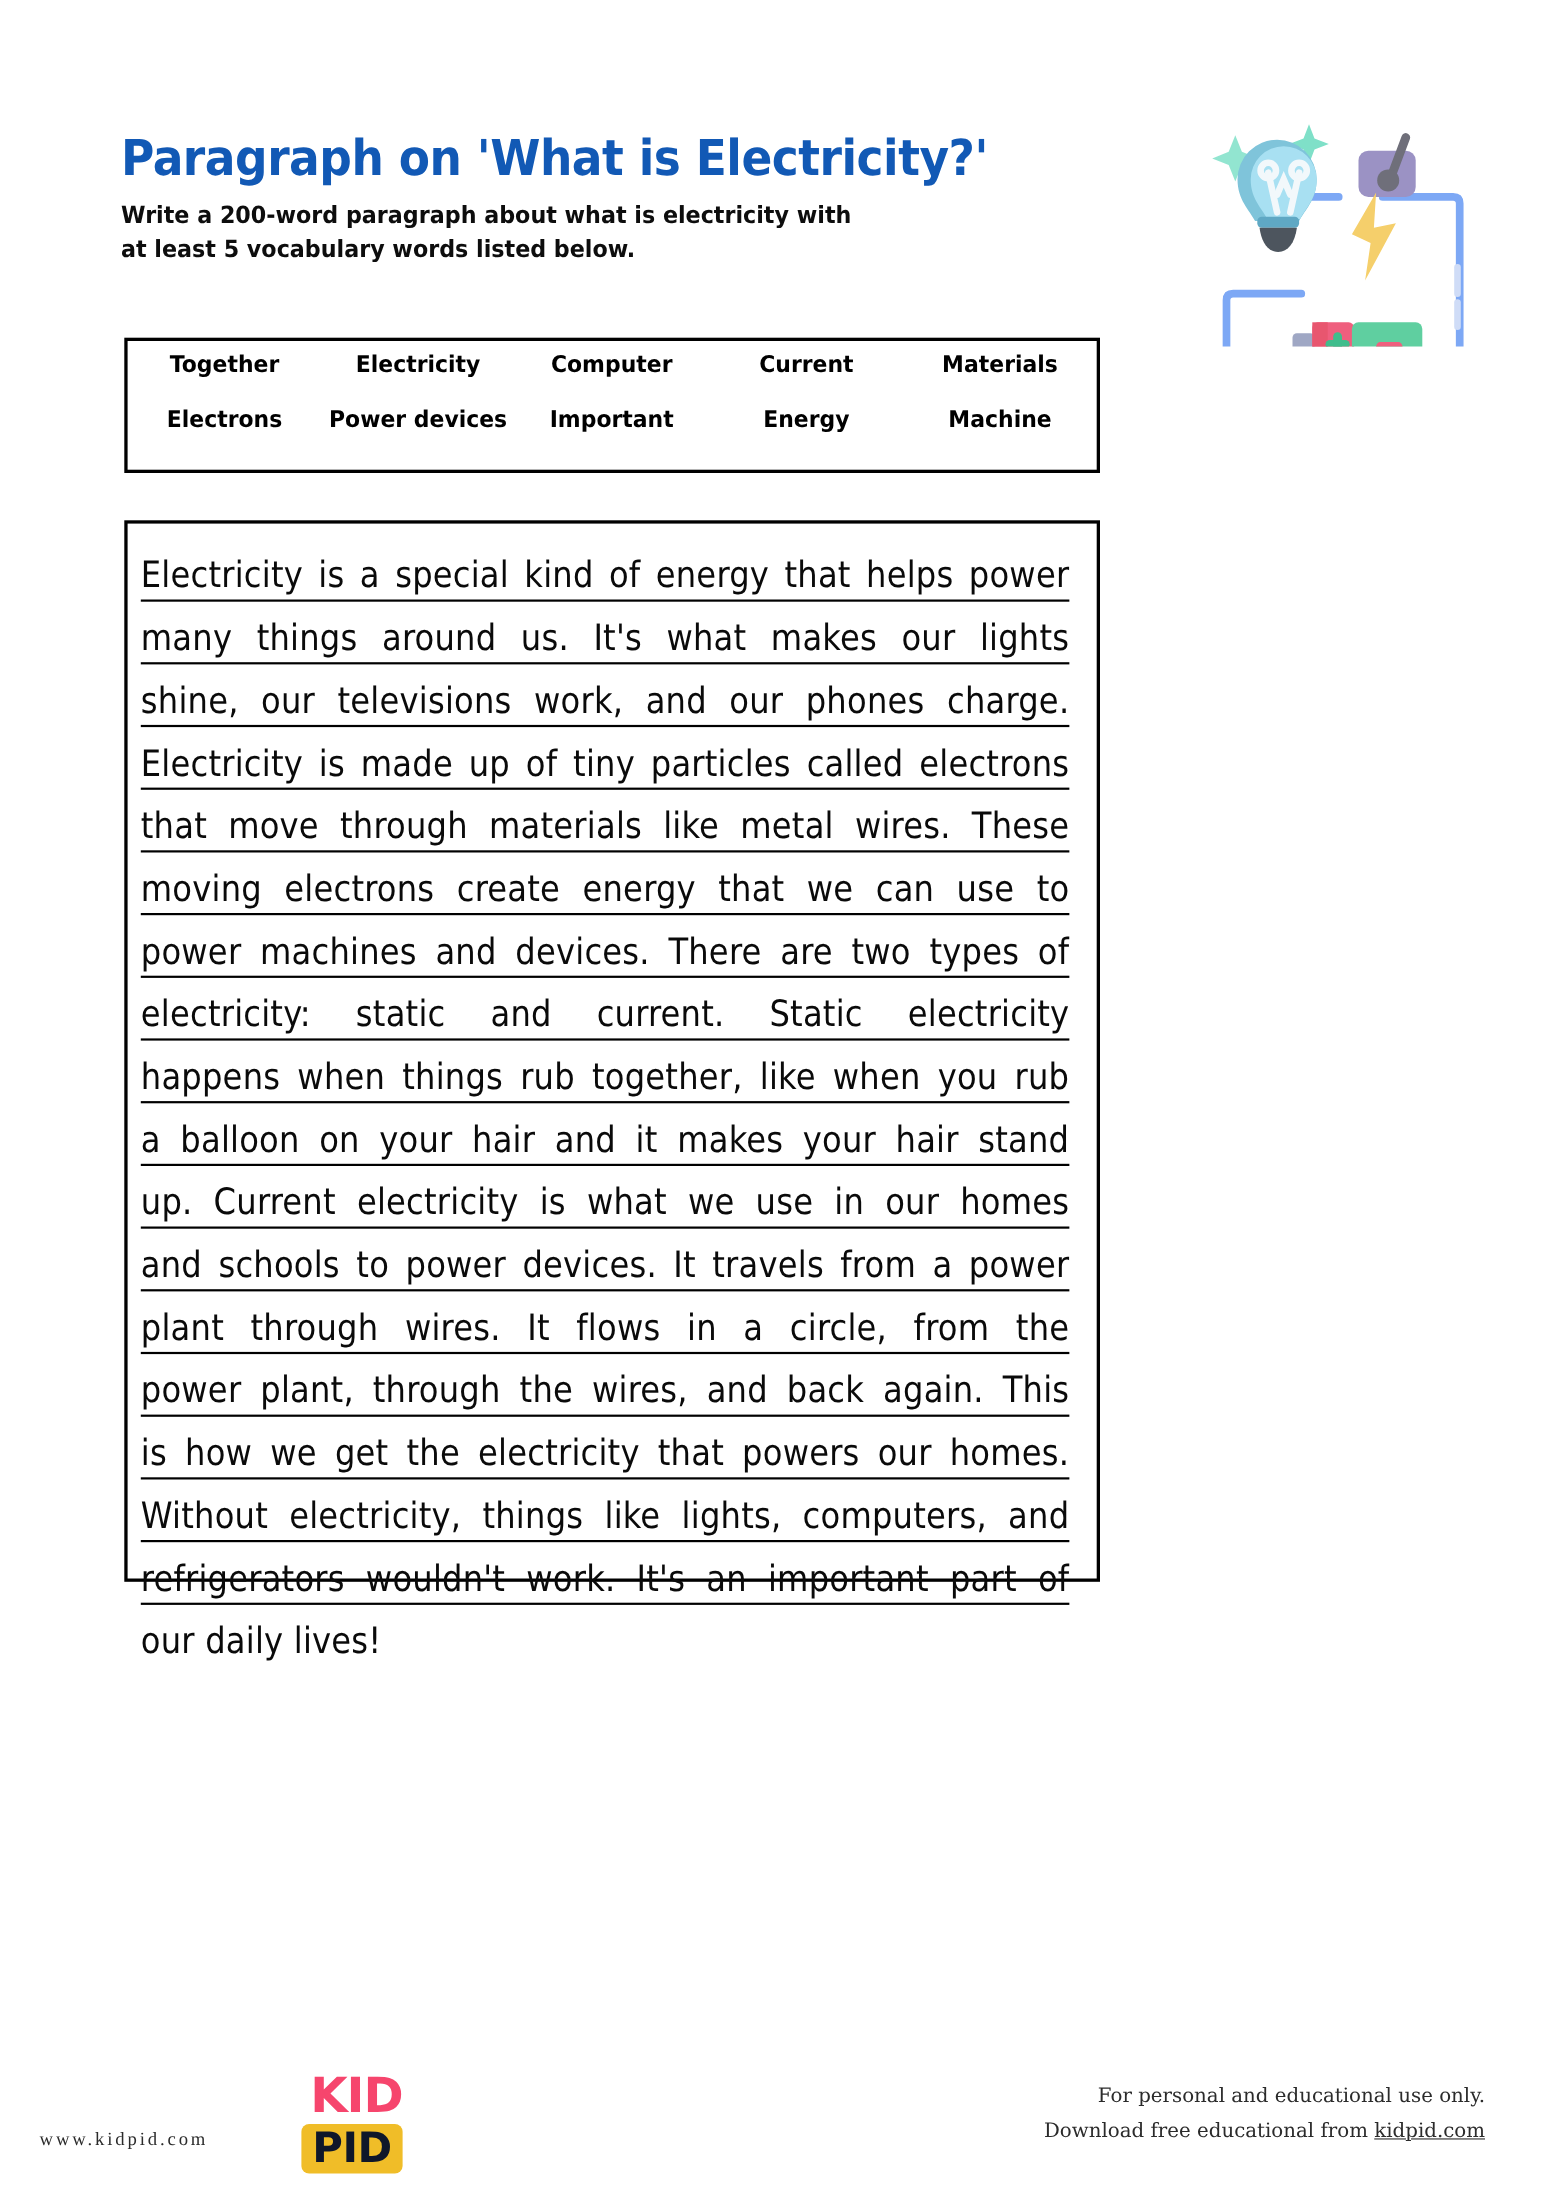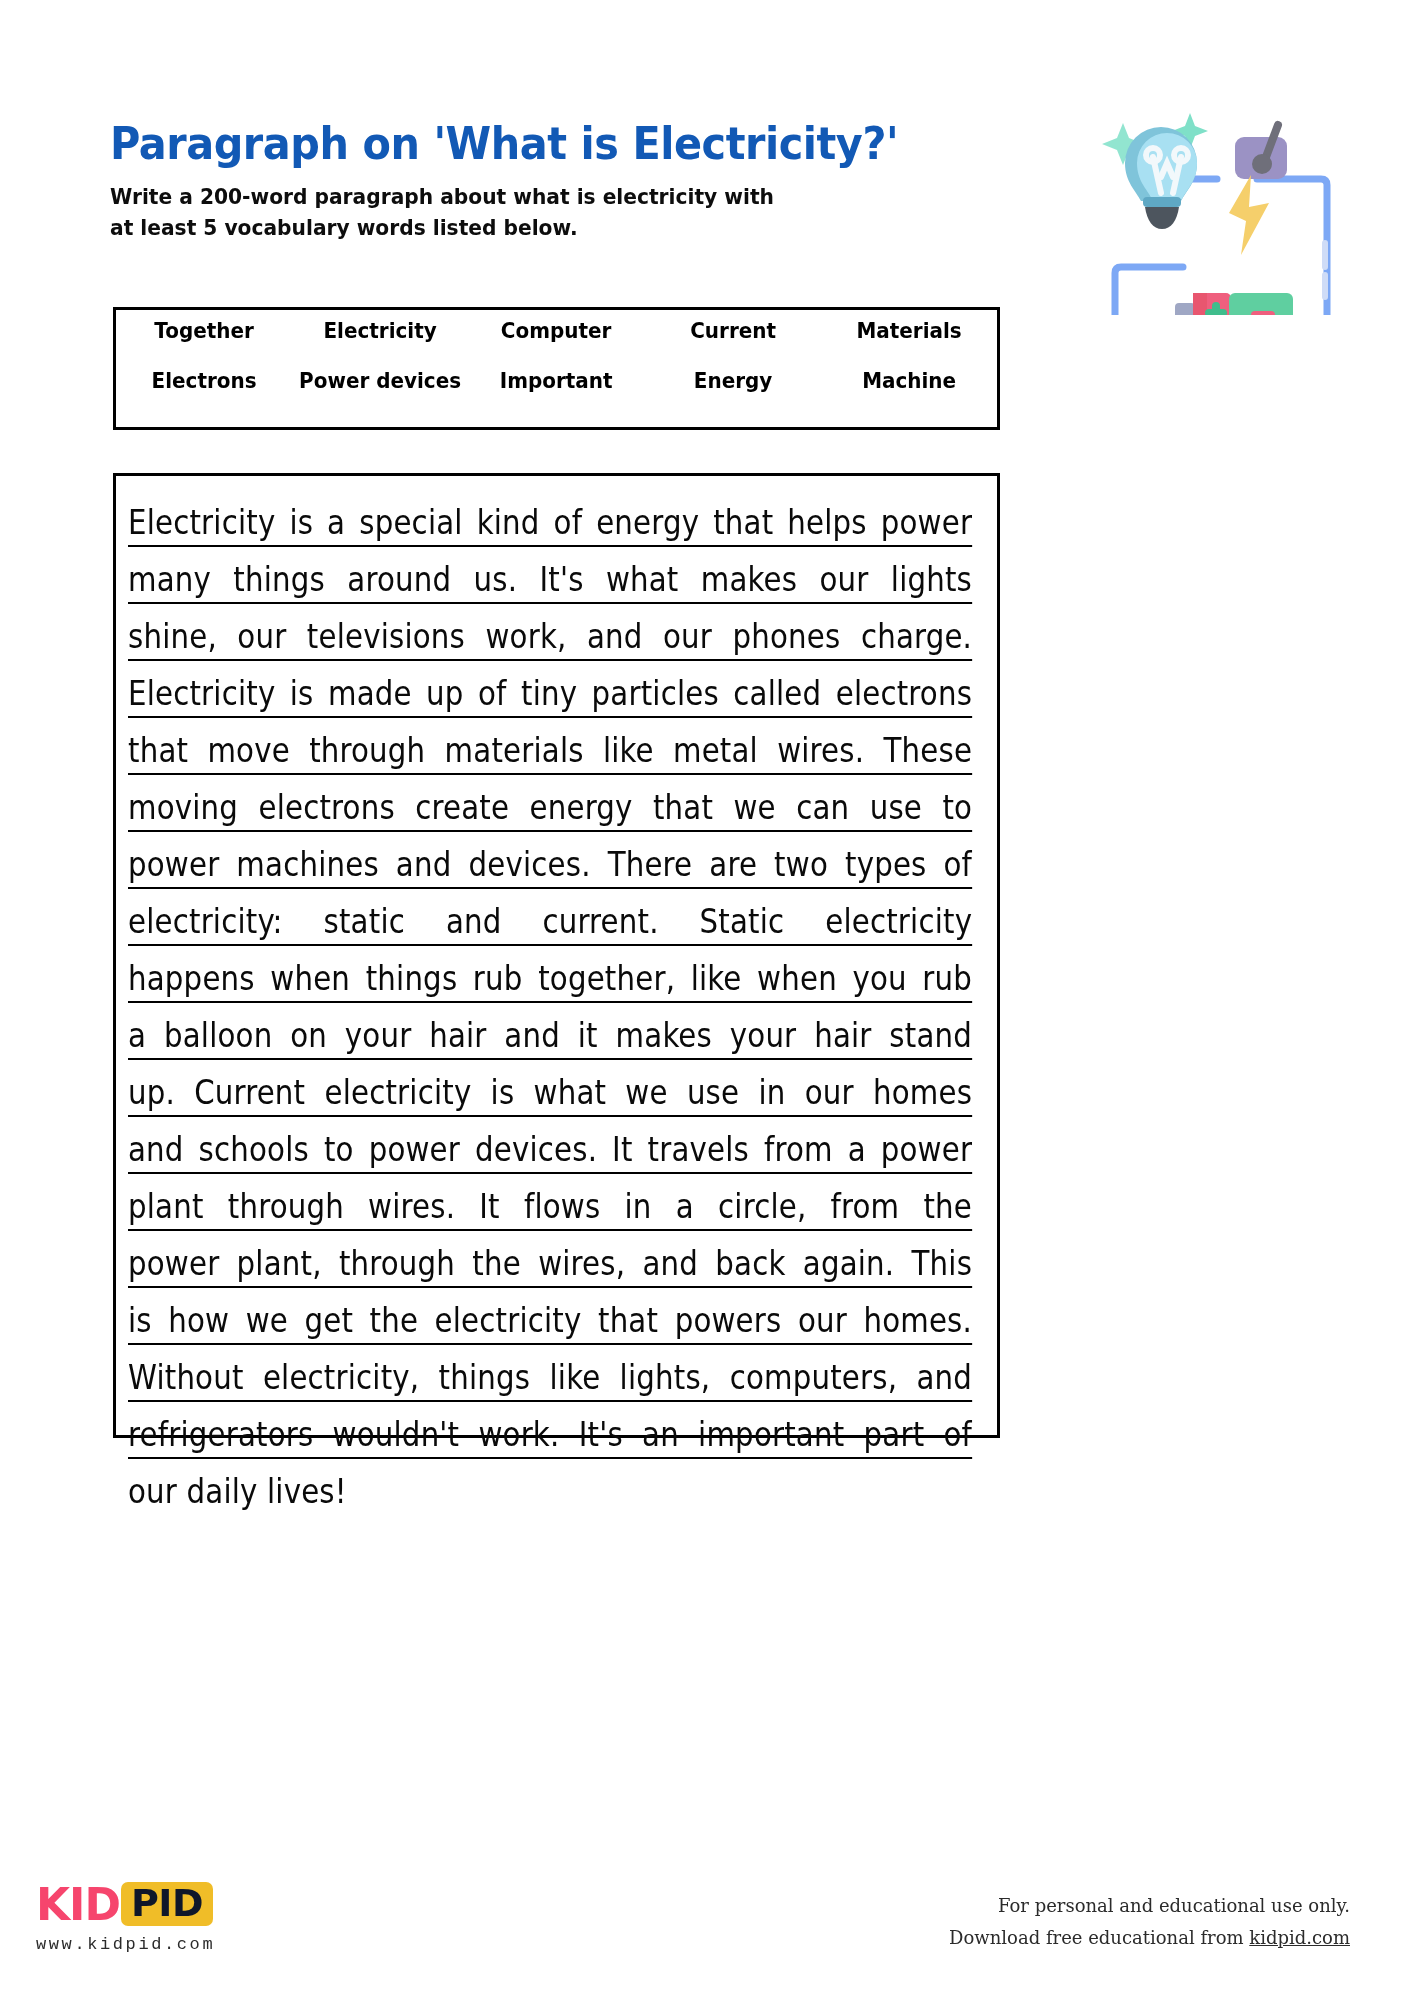--- a/index.html
+++ b/index.html
@@ -130,22 +130,23 @@
 
   
   .footer-logo {
     position: absolute;
     left: 36px;
     top: 1880px;
     width: 330px;
   }
   .logo-row {
     display: flex;
-    align-items: center;
+    align-items: flex-end;
     height: 48px;
+    flex-direction: column;
   }
   .logo-kid {
     color: #f6456d;
     font-family: "DejaVu Sans", sans-serif;
     font-weight: bold;
     font-size: 44px;
     letter-spacing: -1px;
   }
   .logo-pid {
     background: #f0bd28;
@@ -155,21 +156,21 @@
     font-size: 38px;
     letter-spacing: -0.5px;
     padding: 2px 10px 4px 10px;
     border-radius: 7px;
     margin-left: 1px;
     line-height: 1.02;
   }
   .logo-url {
     margin-top: 7px;
     color: #2b2b2b;
-    font-family: Liberation Mono, monospace;
+    font-family: Liberation Serif, serif;
     font-size: 17px;
     letter-spacing: 2.6px;
   }
 
   .footer-note {
     position: absolute;
     right: 64px;
     top: 1890px;
     text-align: right;
     font-family: "DejaVu Serif", serif;

